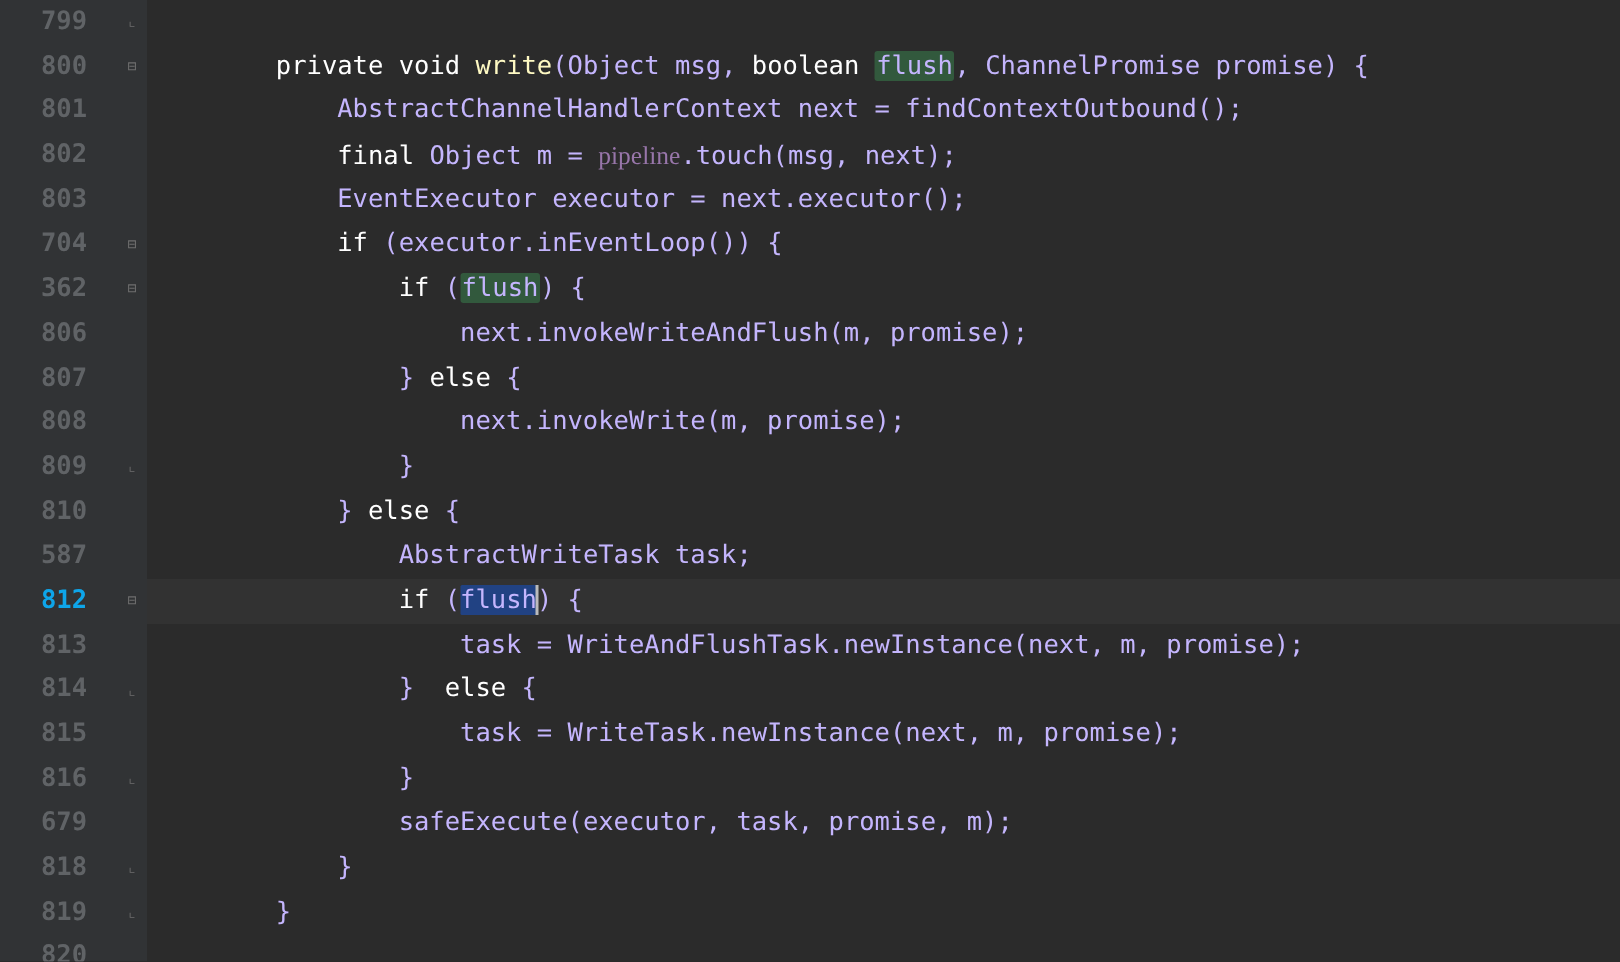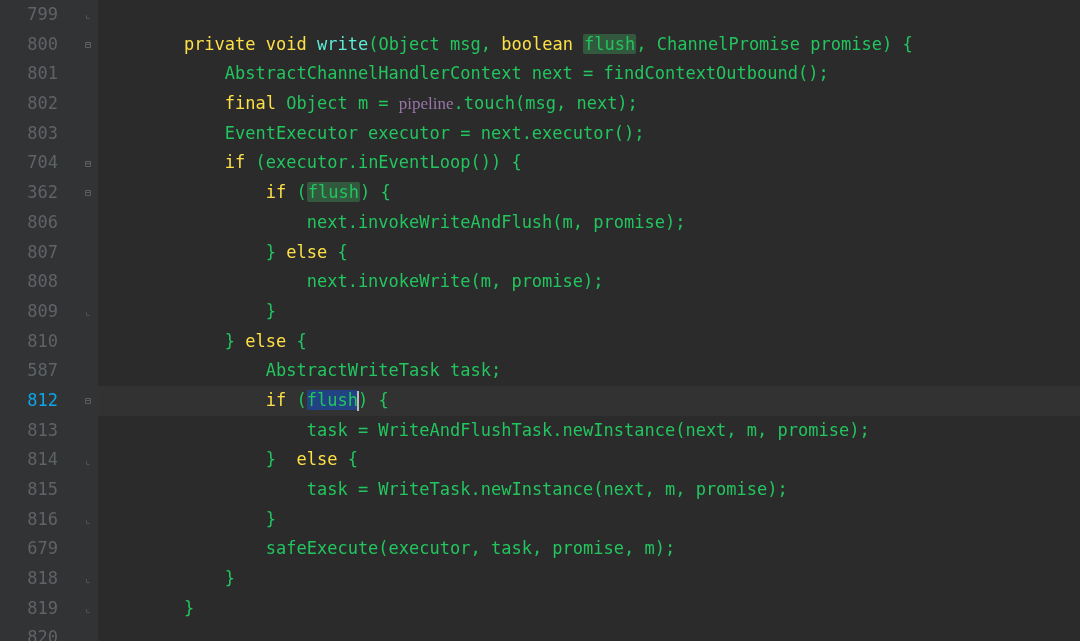--- a/index.html
+++ b/index.html
@@ -20,21 +20,21 @@
   }
   .gutter {
     width: 80px;
     background: #313335;
     color: #606366;
     text-align: right;
     padding-right: 22px;
     user-select: none;
     flex-shrink: 0;
   }
-  .gutter .ln { height: 29.7px; }
+  .gutter .ln { height: 29.7px; font-weight: bold; }
   .gutter .ln.current { color: #0ea5e9; }
   .fold-col {
     width: 18px;
     background: #313335;
     flex-shrink: 0;
     position: relative;
   }
   .fold-col .mark {
     position: absolute;
     left: 2px;
@@ -45,23 +45,23 @@
     line-height: 12px;
     text-align: center;
   }
   .code {
     flex: 1;
     position: relative;
     white-space: pre;
   }
   .code .row { height: 29.7px; padding-left: 4px; }
   .code .row.current { background: #323232; }
-  .kw   { color: #fde047; }
-  .ident{ color: #22c55e; }
-  .mdecl{ color: #5eead4; }
+  .kw   { color: #ffffff; }
+  .ident{ color: #c4b5fd; }
+  .mdecl{ color: #fef9c3; }
   .field{ color: #9876aa; font-family: Liberation Serif, serif; }
   .ital { }
   .hl1  { background: #32593d; border-radius: 2px; padding: 0 1px; }
   .sel  { background: #214283; border-radius: 1px; }
   .caret{
     display:inline-block;
     width:2px;
     height:20px;
     vertical-align:middle;
     background:#bbb;

